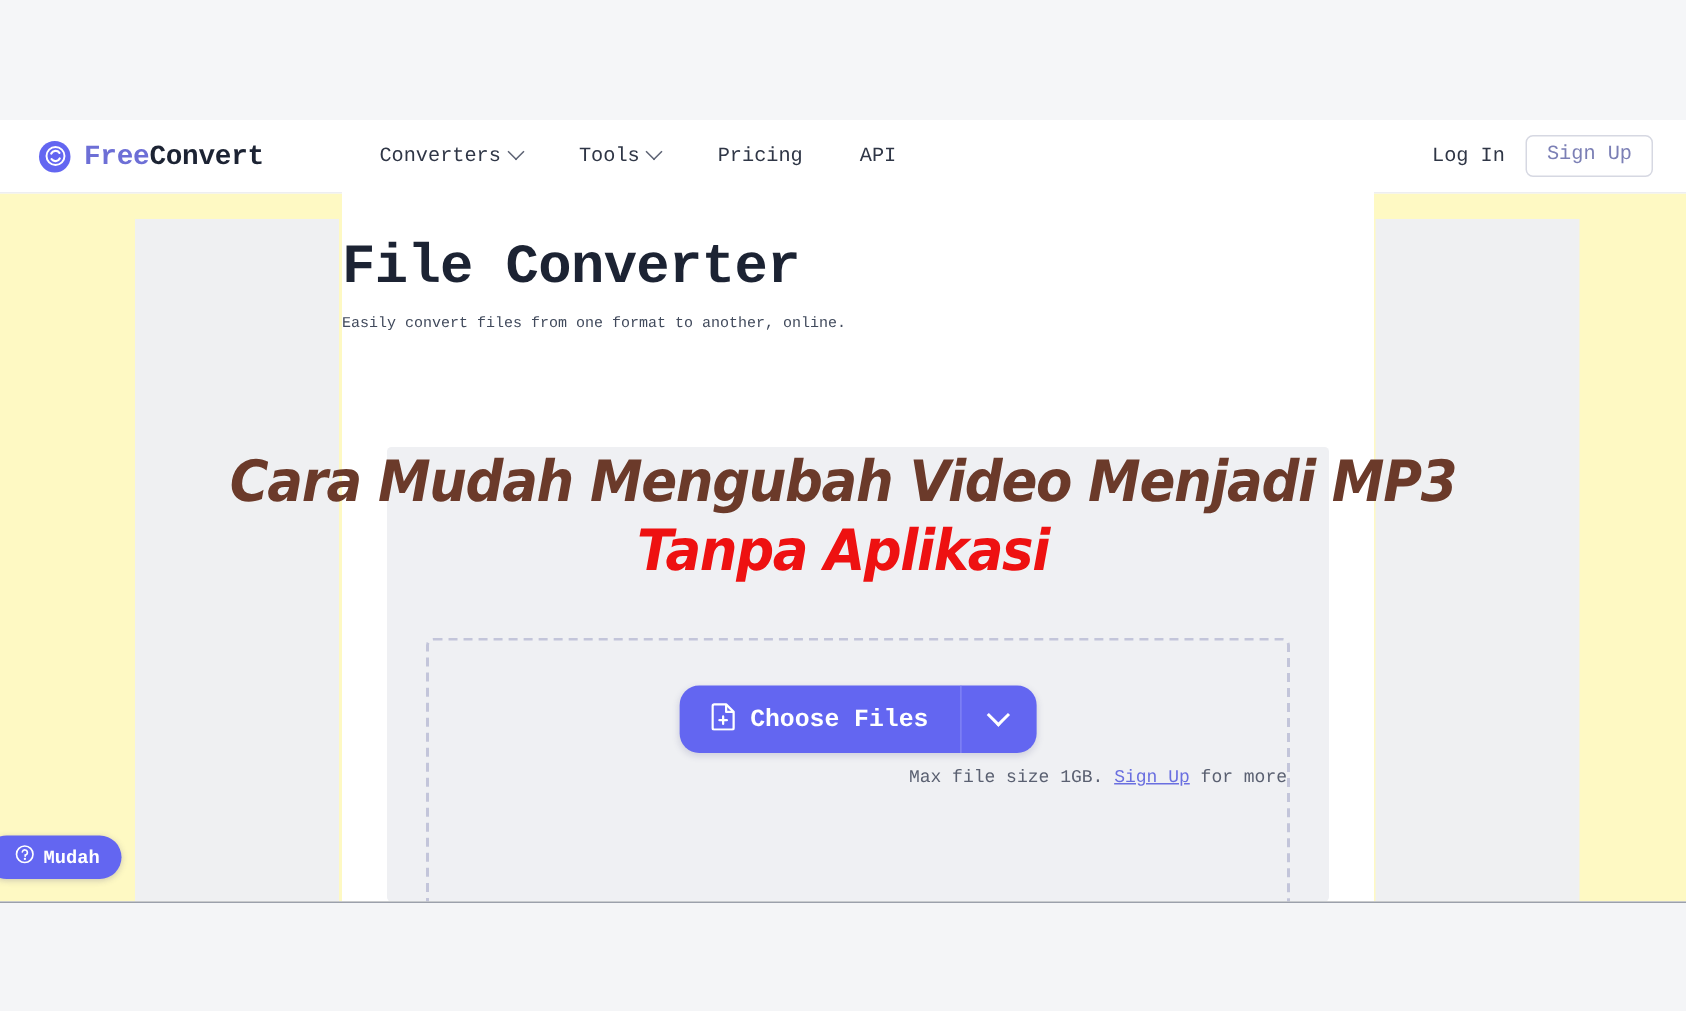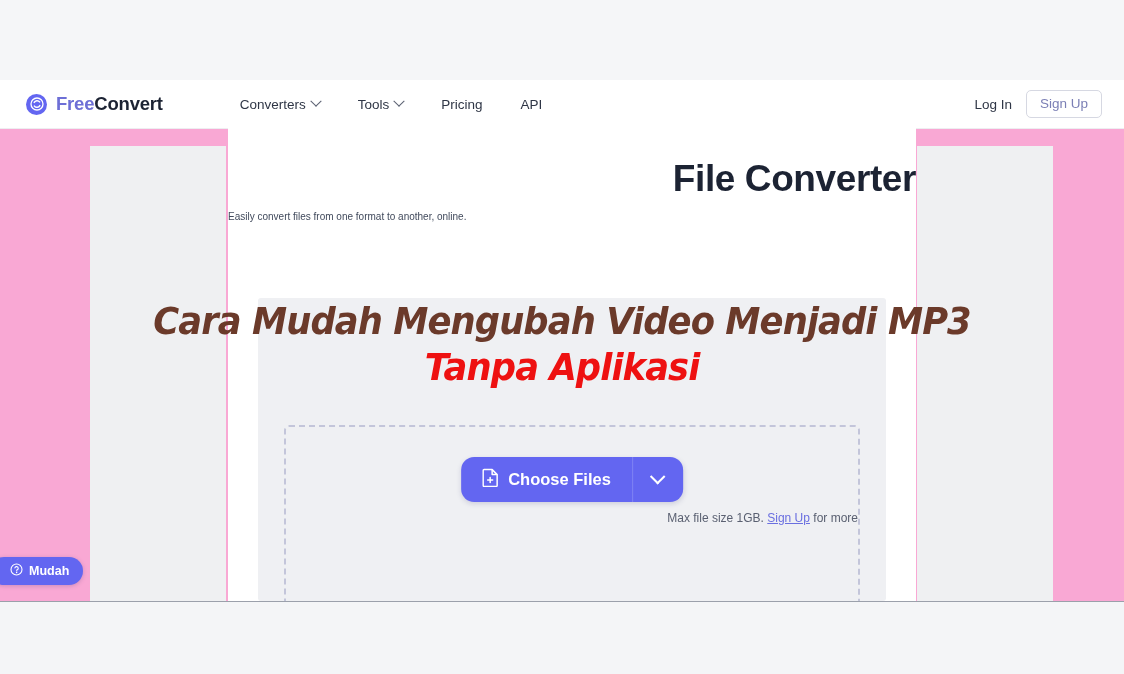--- a/index.html
+++ b/index.html
@@ -22,22 +22,23 @@
     left: 0; top: 0;
     width: 1124px; height: 80px;
     background: #f5f6f8;
   }
 
   
   #page-viewport {
     position: absolute;
     left: 0; top: 80px;
     width: 1124px; height: 521px;
-    background: #f9a8d4;
+    background: #fef9c3;
     overflow: hidden;
+    font-family: Liberation Mono, monospace;
   }
 
   
   #navbar {
     position: absolute;
     left: 0; top: 0;
     width: 1124px; height: 48px;
     background: #ffffff;
     border-bottom: 1px solid #edeef1;
     display: flex;
@@ -125,21 +126,21 @@
 
   
   #content {
     position: absolute;
     left: 228px; top: 48px;
     width: 688px; height: 473px;
     background: #ffffff;
   }
   #page-title {
     margin: 30px 0 0 0;
-    text-align: right;
+    text-align: left;
     font-size: 37px;
     font-weight: 800;
     color: #1c2333;
     letter-spacing: -0.4px;
   }
   #page-subtitle {
     margin: 11px 0 0 0;
     text-align: left;
     font-size: 10px;
     color: #414a5c;

